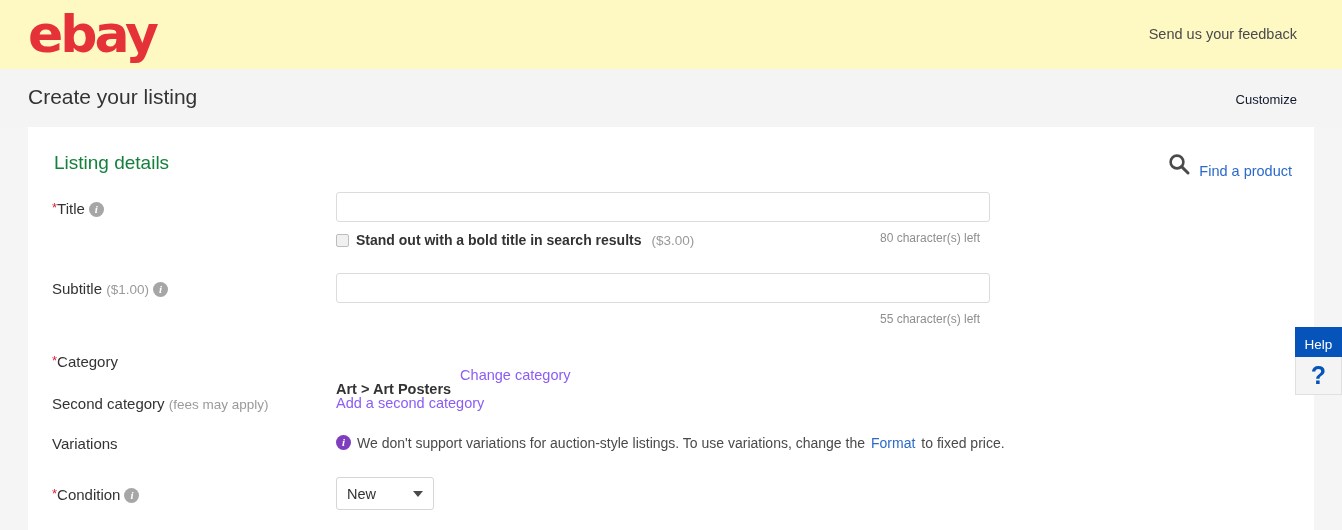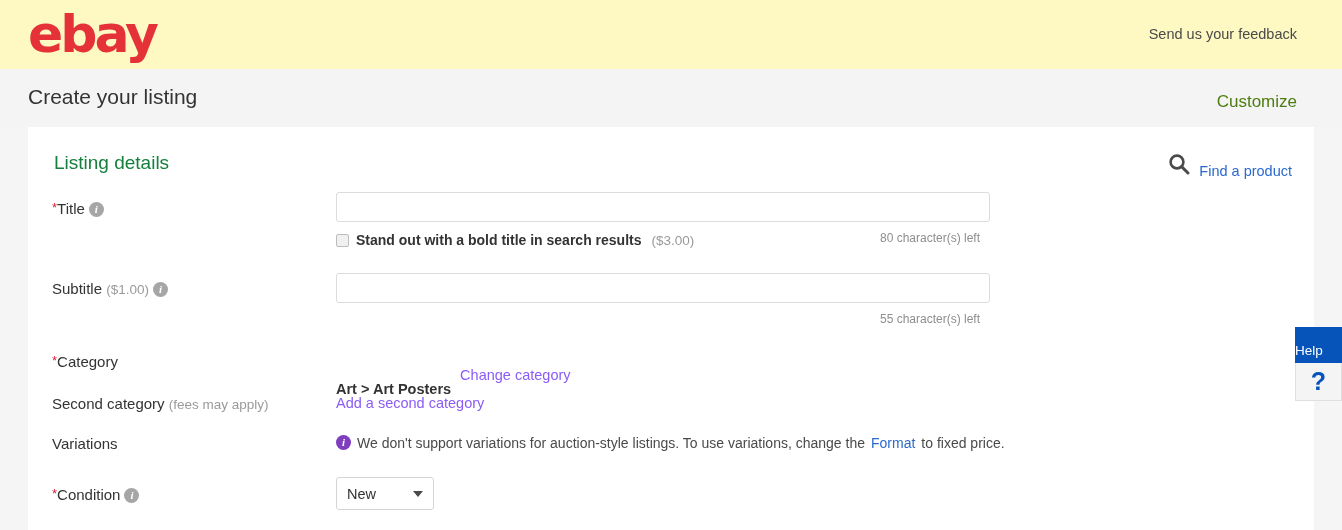--- a/index.html
+++ b/index.html
@@ -52,22 +52,22 @@
     position: absolute;
     left: 28px;
     top: 16px;
     font-size: 21px;
     color: #333333;
   }
   .customize-link {
     position: absolute;
     right: 45px;
     top: 23px;
-    font-size: 17px;
-    color: #4d7c0f;
+    font-size: 13px;
+    color: #0f172a;
     cursor: pointer;
   }
 
   
   .card {
     position: absolute;
     left: 28px;
     top: 127px;
     width: 1286px;
     height: 403px;
@@ -252,22 +252,22 @@
   .help-widget {
     position: absolute;
     right: 0;
     top: 327px;
     width: 47px;
   }
   .help-header {
     background: #0654ba;
     color: #ffffff;
     font-size: 13.5px;
-    text-align: left;
-    padding: 16px 0 5px 0;
+    text-align: center;
+    padding: 10px 0 5px 0;
     cursor: pointer;
   }
   .help-body {
     background: #f4f4f4;
     border: 1px solid #e0e0e0;
     border-top: none;
     height: 38px;
     display: flex;
     align-items: center;
     justify-content: center;

